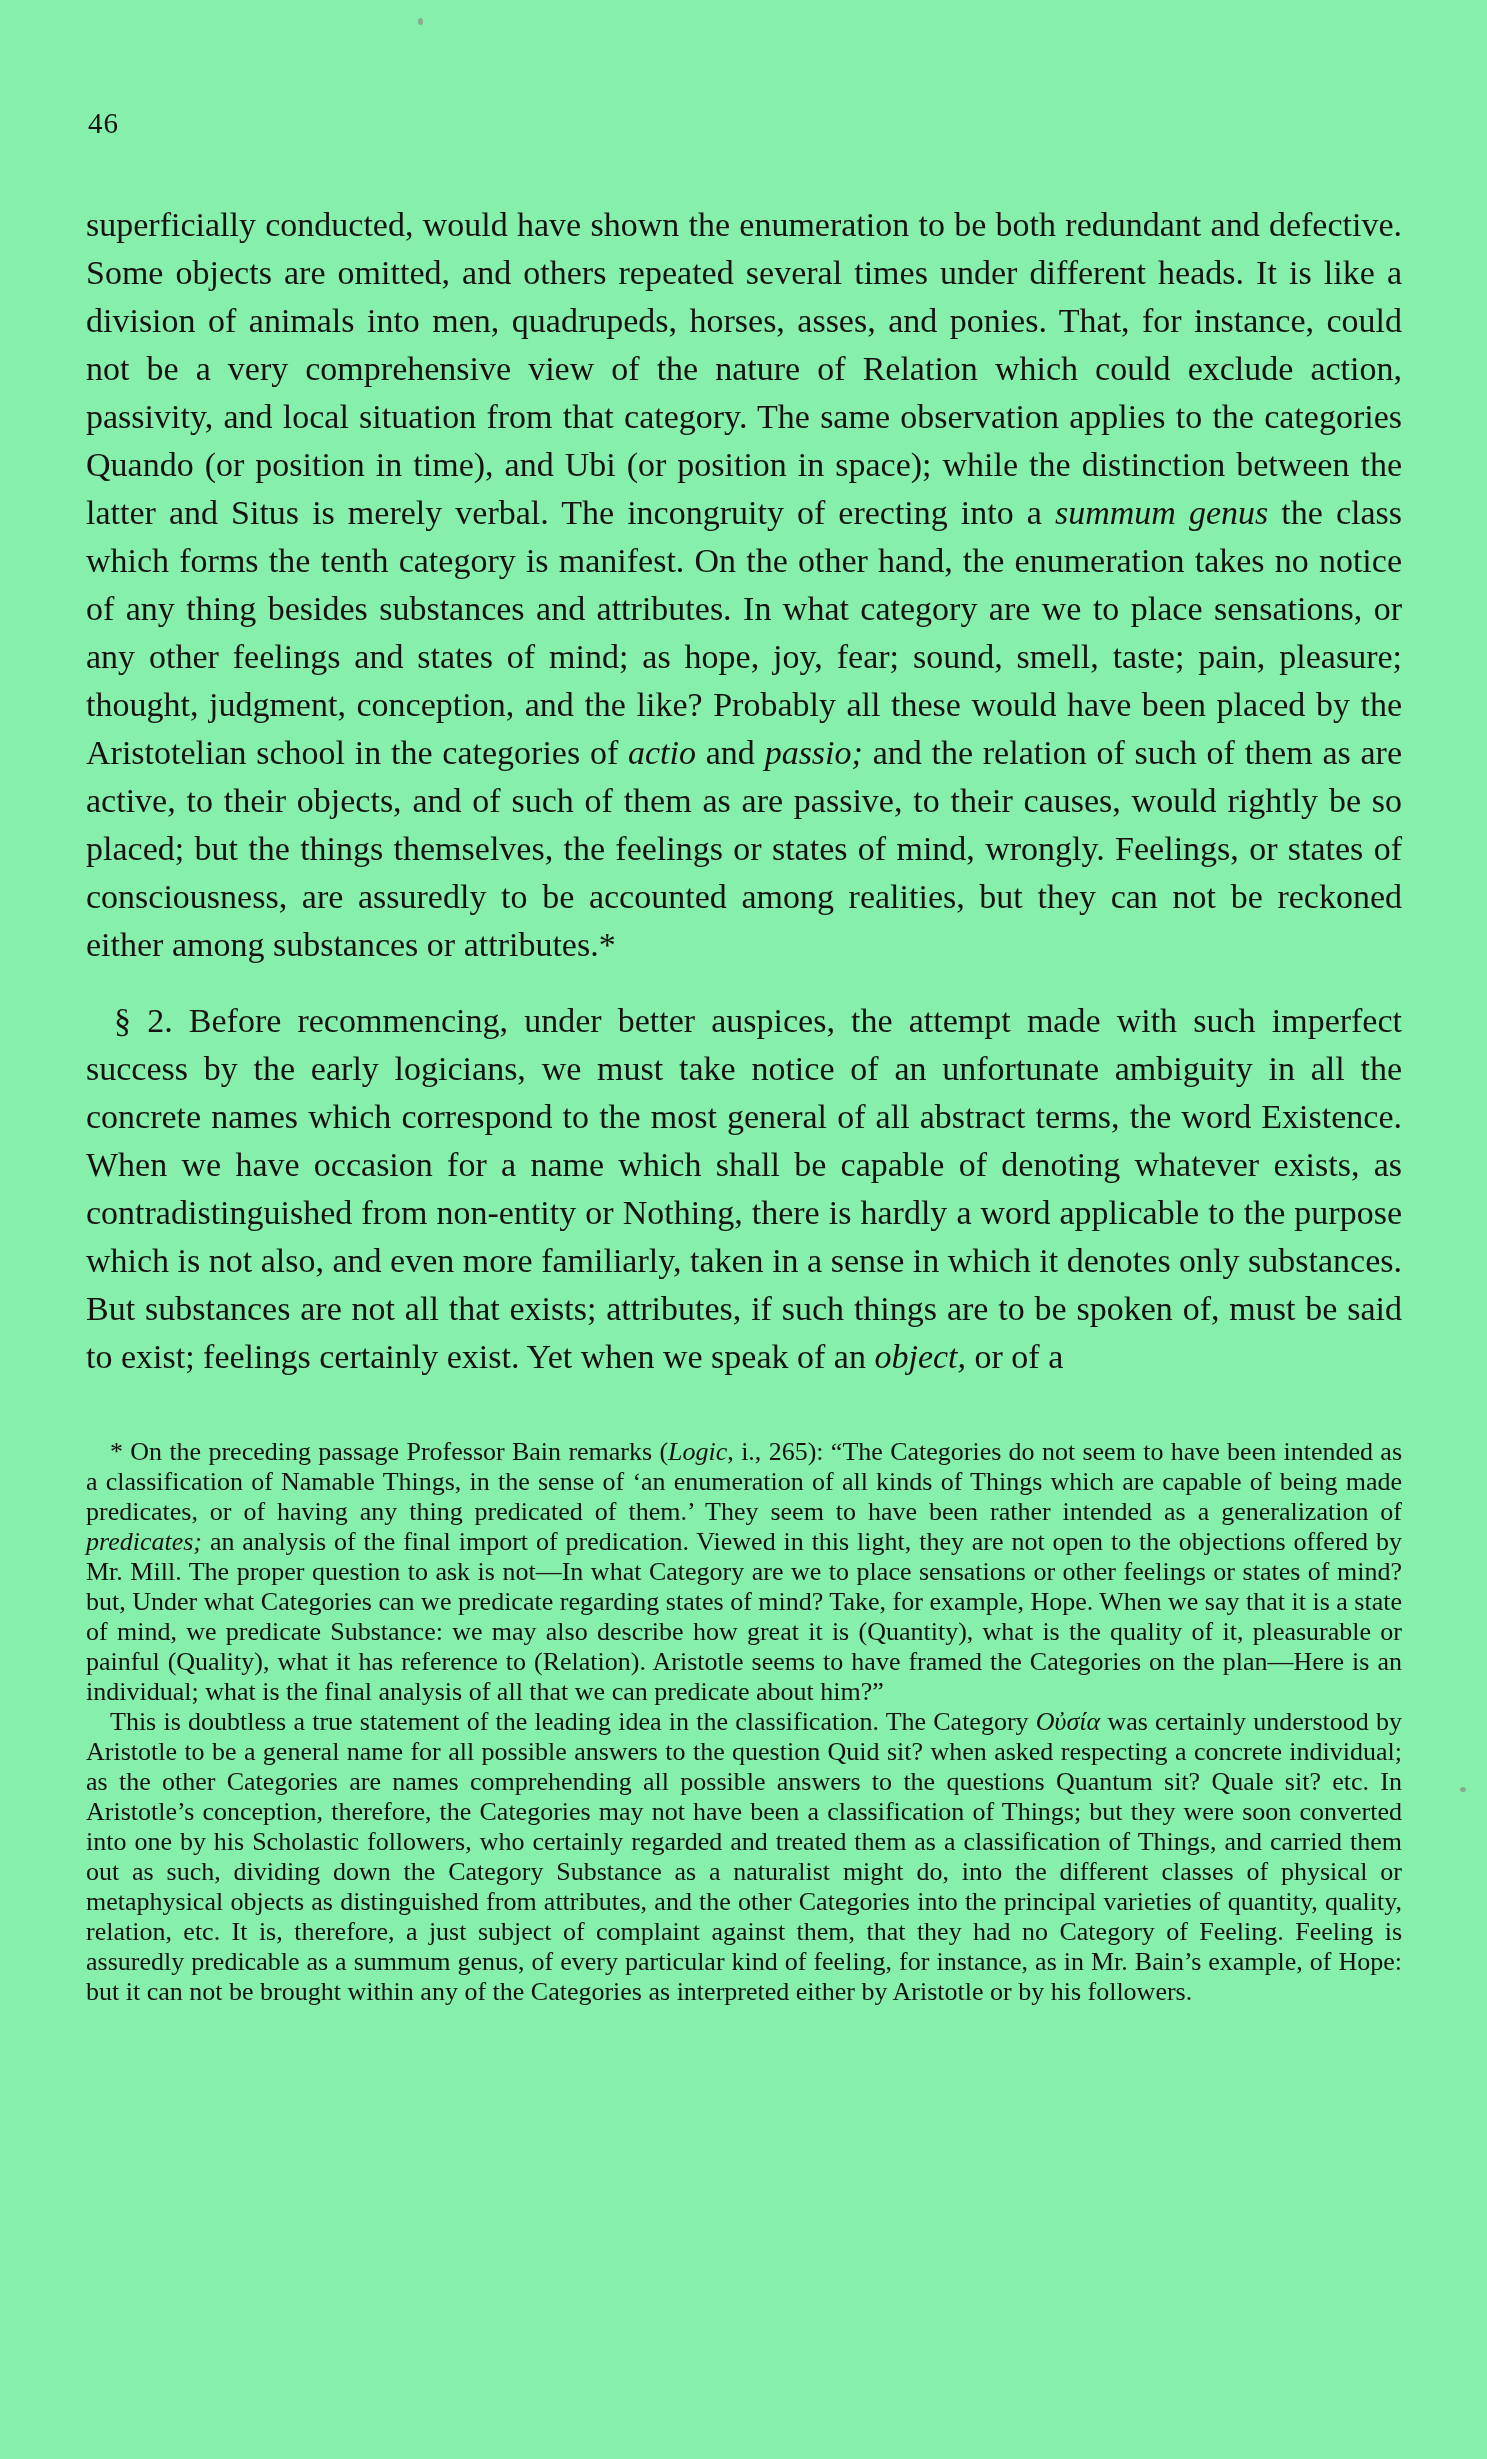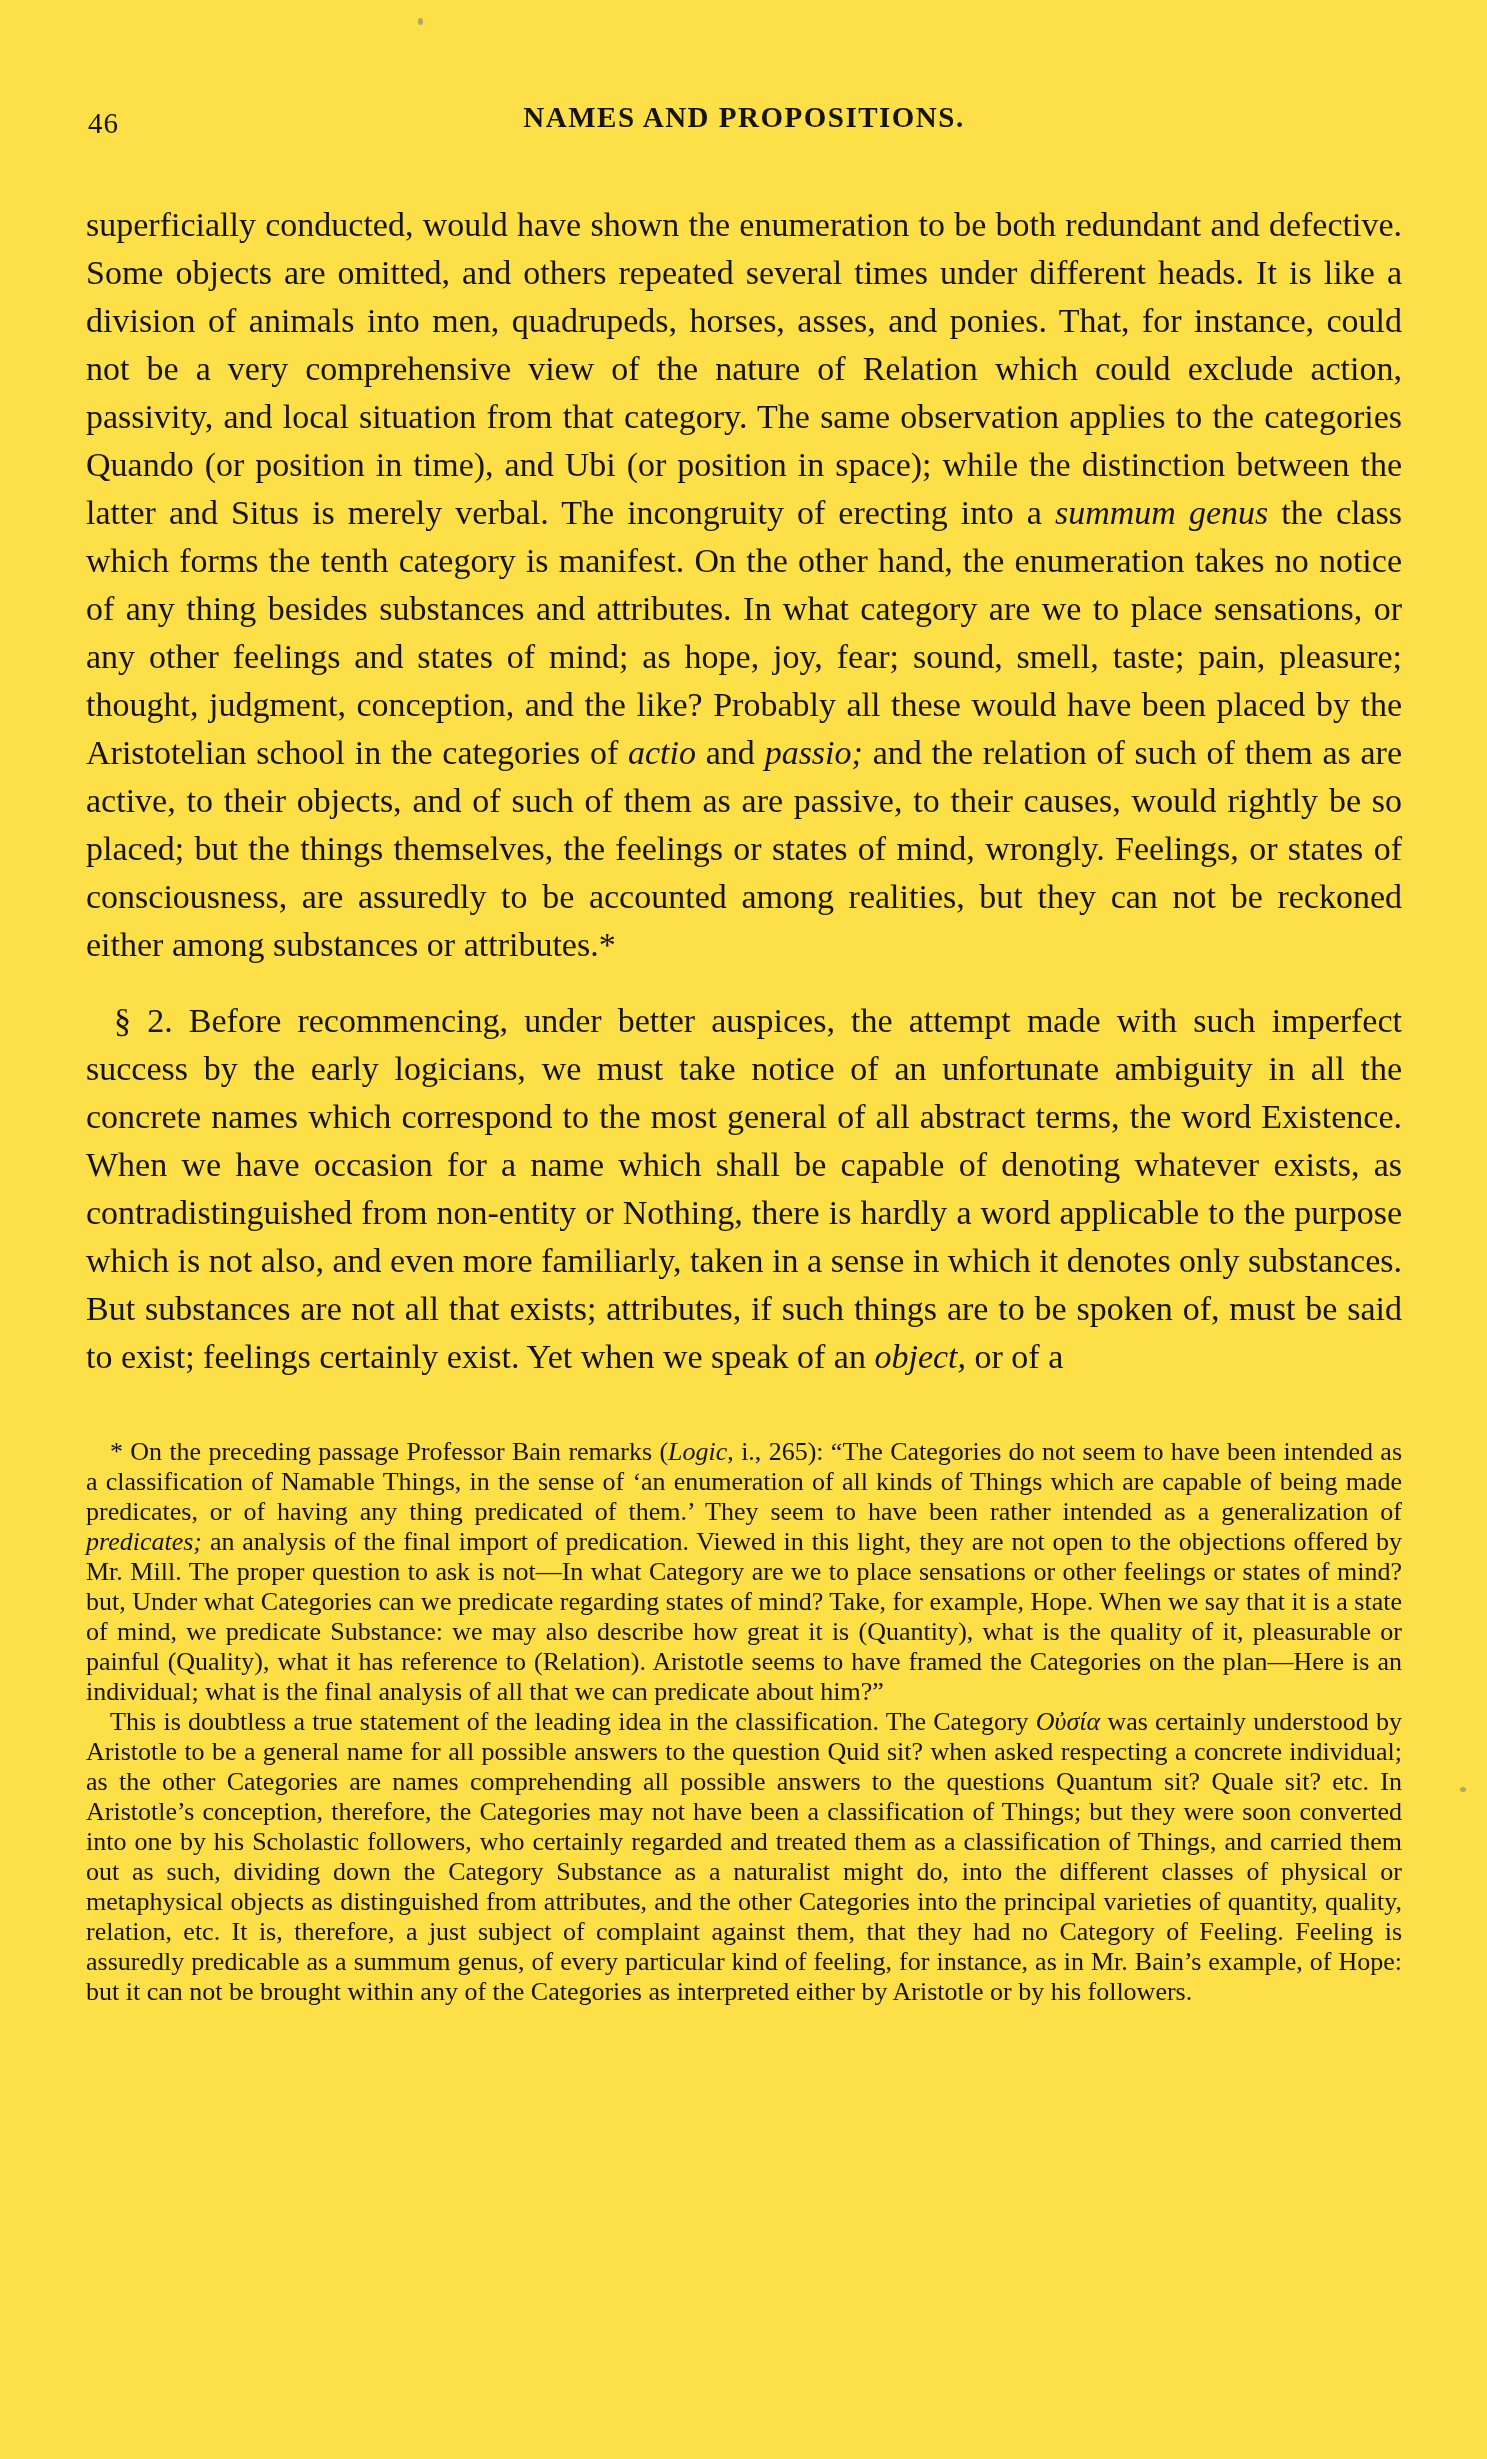--- a/index.html
+++ b/index.html
@@ -1,21 +1,21 @@
 <!DOCTYPE html>
 <html><head>
 <meta charset="utf-8">
 <style>
   * { box-sizing: border-box; }
   html, body { margin: 0; padding: 0; background: #d8d5cf; }
   .page {
     width: 1488px;
     height: 2460px;
     margin: 0 auto;
-    background: #fde047;
+    background: #86efac;
     color: #161310;
     font-family: "Liberation Serif", "DejaVu Serif", serif;
     padding: 101px 86px 60px 86px;
     position: relative;
     overflow: hidden;
   }
   .page-header { position: relative; height: 44px; margin-bottom: 56px; }
   .folio {
     position: absolute; left: 2px; top: 6px;
     font-size: 29px; letter-spacing: 1px;
@@ -43,21 +43,20 @@
 </style>
 </head>
 <body>
 
 <div class="page">
   <div class="scan-speck speck-1"></div>
   <div class="scan-speck speck-2"></div>
 
   <header class="page-header">
     <span class="folio">46</span>
-    <span class="running-title">NAMES AND PROPOSITIONS.</span>
   </header>
 
   <main class="body-text">
     <p class="para para-continuation"><span>superficially conducted, would have shown the enumeration to be both redundant and defective.  Some objects are omitted, and others repeated several times under different heads.  It is like a division of animals into men, quadrupeds, horses, asses, and ponies.  That, for instance, could not be a very comprehensive view of the nature of Relation which could exclude action, passivity, and local situation from that category.  The same observation applies to the categories Quando (or position in time), and Ubi (or position in space); while the distinction between the latter and Situs is merely verbal.  The incongruity of erecting into a </span><span class="it">summum genus</span><span> the class which forms the tenth category is manifest.  On the other hand, the enumeration takes no notice of any thing besides substances and attributes.  In what category are we to place sensations, or any other feelings and states of mind; as hope, joy, fear; sound, smell, taste; pain, pleasure; thought, judgment, conception, and the like?  Probably all these would have been placed by the Aristotelian school in the categories of </span><span class="it">actio</span><span> and </span><span class="it">passio;</span><span> and the relation of such of them as are active, to their objects, and of such of them as are passive, to their causes, would rightly be so placed; but the things themselves, the feelings or states of mind, wrongly.  Feelings, or states of consciousness, are assuredly to be accounted among realities, but they can not be reckoned either among substances or attributes.*</span></p>
 
     <p class="para para-section"><span>§ 2.  Before recommencing, under better auspices, the attempt made with such imperfect success by the early logicians, we must take notice of an unfortunate ambiguity in all the concrete names which correspond to the most general of all abstract terms, the word Existence.  When we have occasion for a name which shall be capable of denoting whatever exists, as contradistinguished from non-entity or Nothing, there is hardly a word applicable to the purpose which is not also, and even more familiarly, taken in a sense in which it denotes only substances.  But substances are not all that exists; attributes, if such things are to be spoken of, must be said to exist; feelings certainly exist.  Yet when we speak of an </span><span class="it">object,</span><span> or of a</span></p>
   </main>
 
   <footer class="footnote">
     <p class="fn-para"><span>* On the preceding passage Professor Bain remarks (</span><span class="it">Logic</span><span>, i., 265): “The Categories do not seem to have been intended as a classification of Namable Things, in the sense of ‘an enumeration of all kinds of Things which are capable of being made predicates, or of having any thing predicated of them.’  They seem to have been rather intended as a generalization of </span><span class="it">predicates;</span><span> an analysis of the final import of predication.  Viewed in this light, they are not open to the objections offered by Mr. Mill.  The proper question to ask is not—In what Category are we to place sensations or other feelings or states of mind? but, Under what Categories can we predicate regarding states of mind?  Take, for example, Hope. When we say that it is a state of mind, we predicate Substance: we may also describe how great it is (Quantity), what is the quality of it, pleasurable or painful (Quality), what it has reference to (Relation).  Aristotle seems to have framed the Categories on the plan—Here is an individual; what is the final analysis of all that we can predicate about him?”</span></p>

